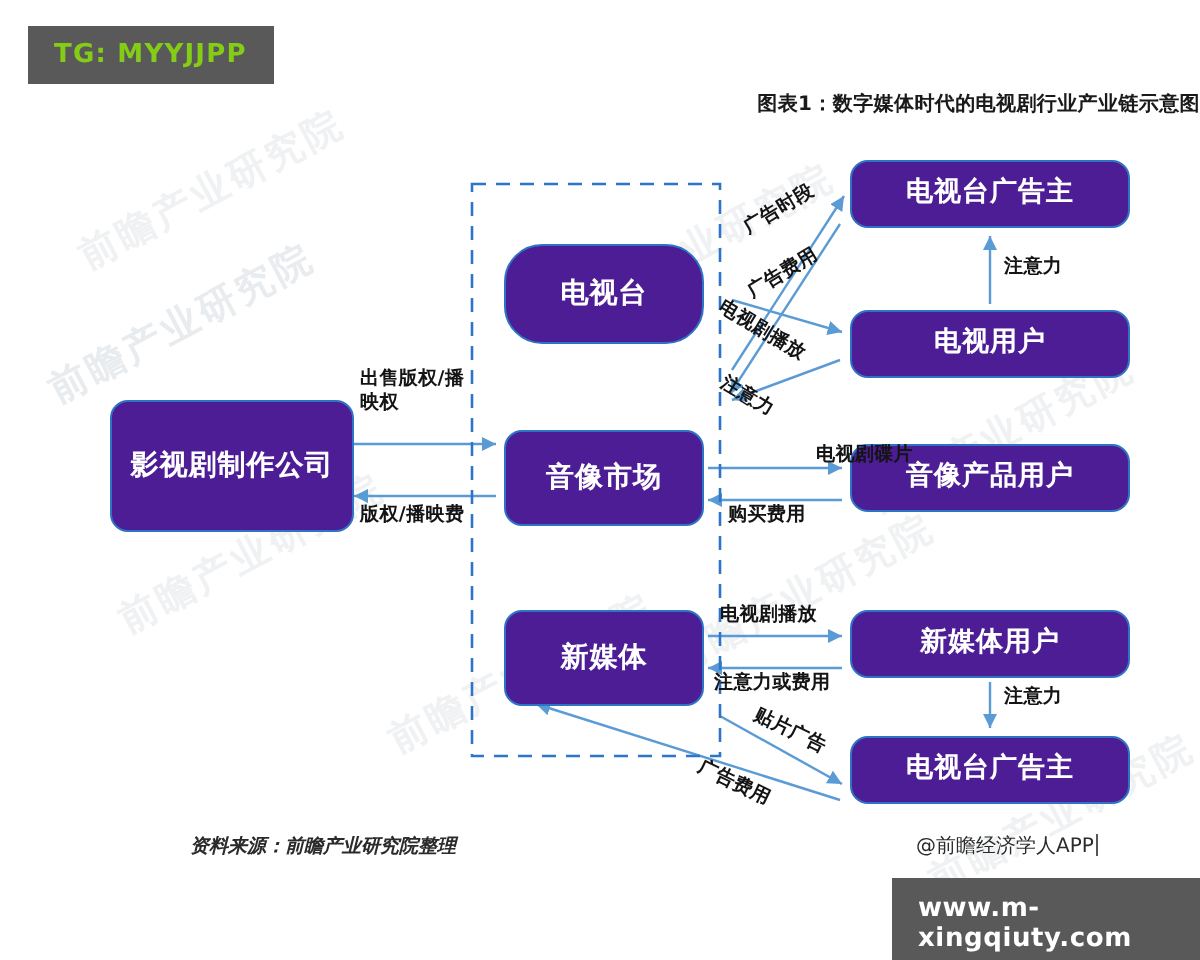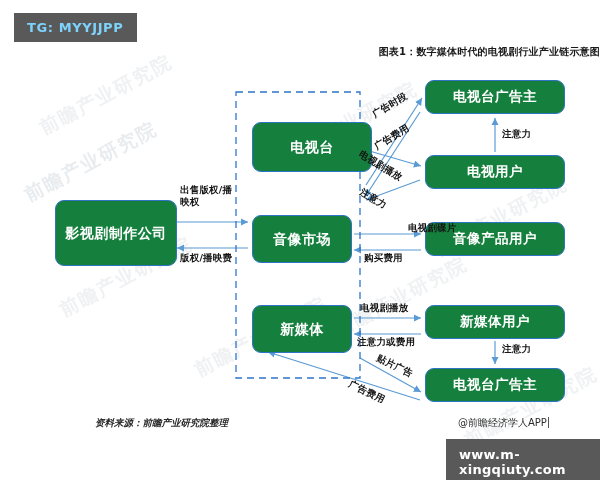--- a/index.html
+++ b/index.html
@@ -33,21 +33,21 @@
     z-index: 0;
   }
   .wm.lite { color: #eff1f3; }
 
   
   .tg-badge {
     position: absolute;
     left: 14px;
     top: 13px;
     background: #595959;
-    color: #7dd3fc;
+    color: #84cc16;
     font-size: 13px;
     font-weight: 700;
     letter-spacing: 0.6px;
     padding: 7px 14px 7px 13px;
     z-index: 40;
     font-family: "DejaVu Sans", "Liberation Sans", sans-serif;
   }
   .site-badge {
     position: absolute;
     left: 446px;
@@ -81,21 +81,21 @@
     left: 0;
     top: 0;
     width: 600px;
     height: 480px;
     z-index: 5;
   }
 
   
   .node {
     position: absolute;
-    background: #15803d;
+    background: #4c1d95;
     border: 1px solid #2f73c4;
     border-radius: 9px;
     color: #ffffff;
     display: flex;
     align-items: center;
     justify-content: center;
     text-align: center;
     line-height: 1.18;
     font-weight: 600;
     letter-spacing: 0.5px;
@@ -192,21 +192,21 @@
       <path d="M495,341 L495,364"></path>
 
       <path d="M360,358 L421,392"></path>
       <path d="M420,400 L268,352"></path>
     </g>
 
     <rect x="236" y="92" width="124" height="286" fill="none" stroke="#2e75c9" stroke-width="1.3" stroke-dasharray="7 5"></rect>
   </svg>
 
   <div class="node" style="left:55px;  top:200px; width:122px; height:66px; font-size:14px;">影视剧制作公司</div>
-  <div class="node" style="left:252px; top:122px; width:120px; height:50px; font-size:14px;">电视台</div>
+  <div class="node" style="left:252px; top:122px; width:100px; height:50px; font-size:14px;border-radius:19px;">电视台</div>
   <div class="node" style="left:252px; top:215px; width:100px; height:48px; font-size:14px;">音像市场</div>
   <div class="node" style="left:252px; top:305px; width:100px; height:48px; font-size:14px;">新媒体</div>
   <div class="node" style="left:425px; top:80px;  width:140px; height:34px; font-size:13.5px;">电视台广告主</div>
   <div class="node" style="left:425px; top:155px; width:140px; height:34px; font-size:13.5px;">电视用户</div>
   <div class="node" style="left:425px; top:222px; width:140px; height:34px; font-size:13.5px;text-align:right;">音像产品用户</div>
   <div class="node" style="left:425px; top:305px; width:140px; height:34px; font-size:13.5px;">新媒体用户</div>
   <div class="node" style="left:425px; top:368px; width:140px; height:34px; font-size:13.5px;">电视台广告主</div>
 
   <div class="elabel" style="left:180px; top:184px; width:62px;">出售版权/播
 映权</div>

